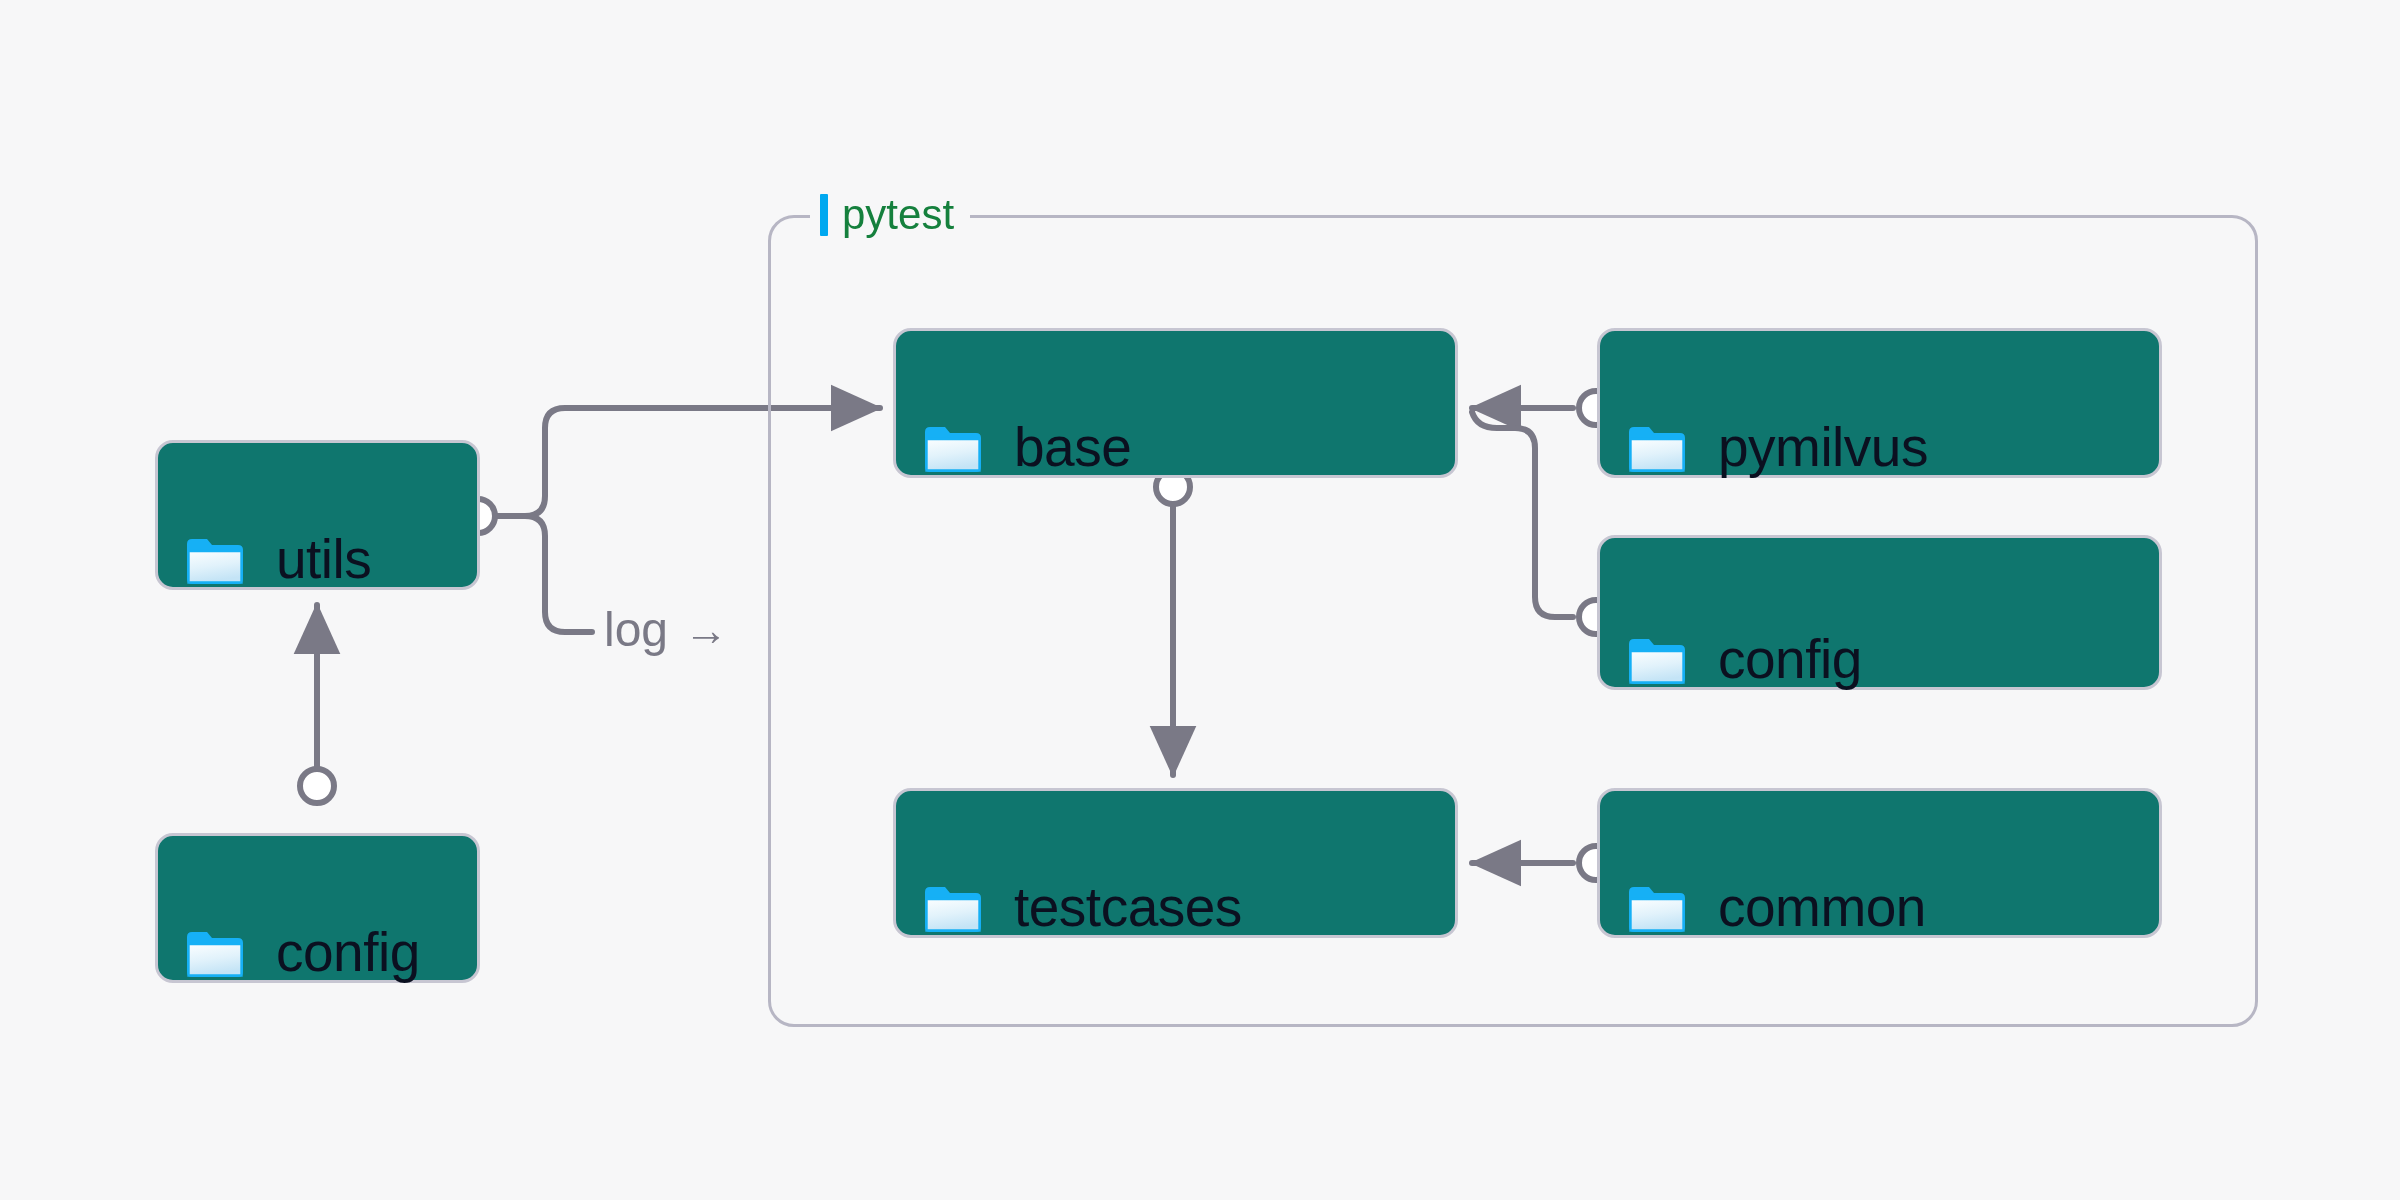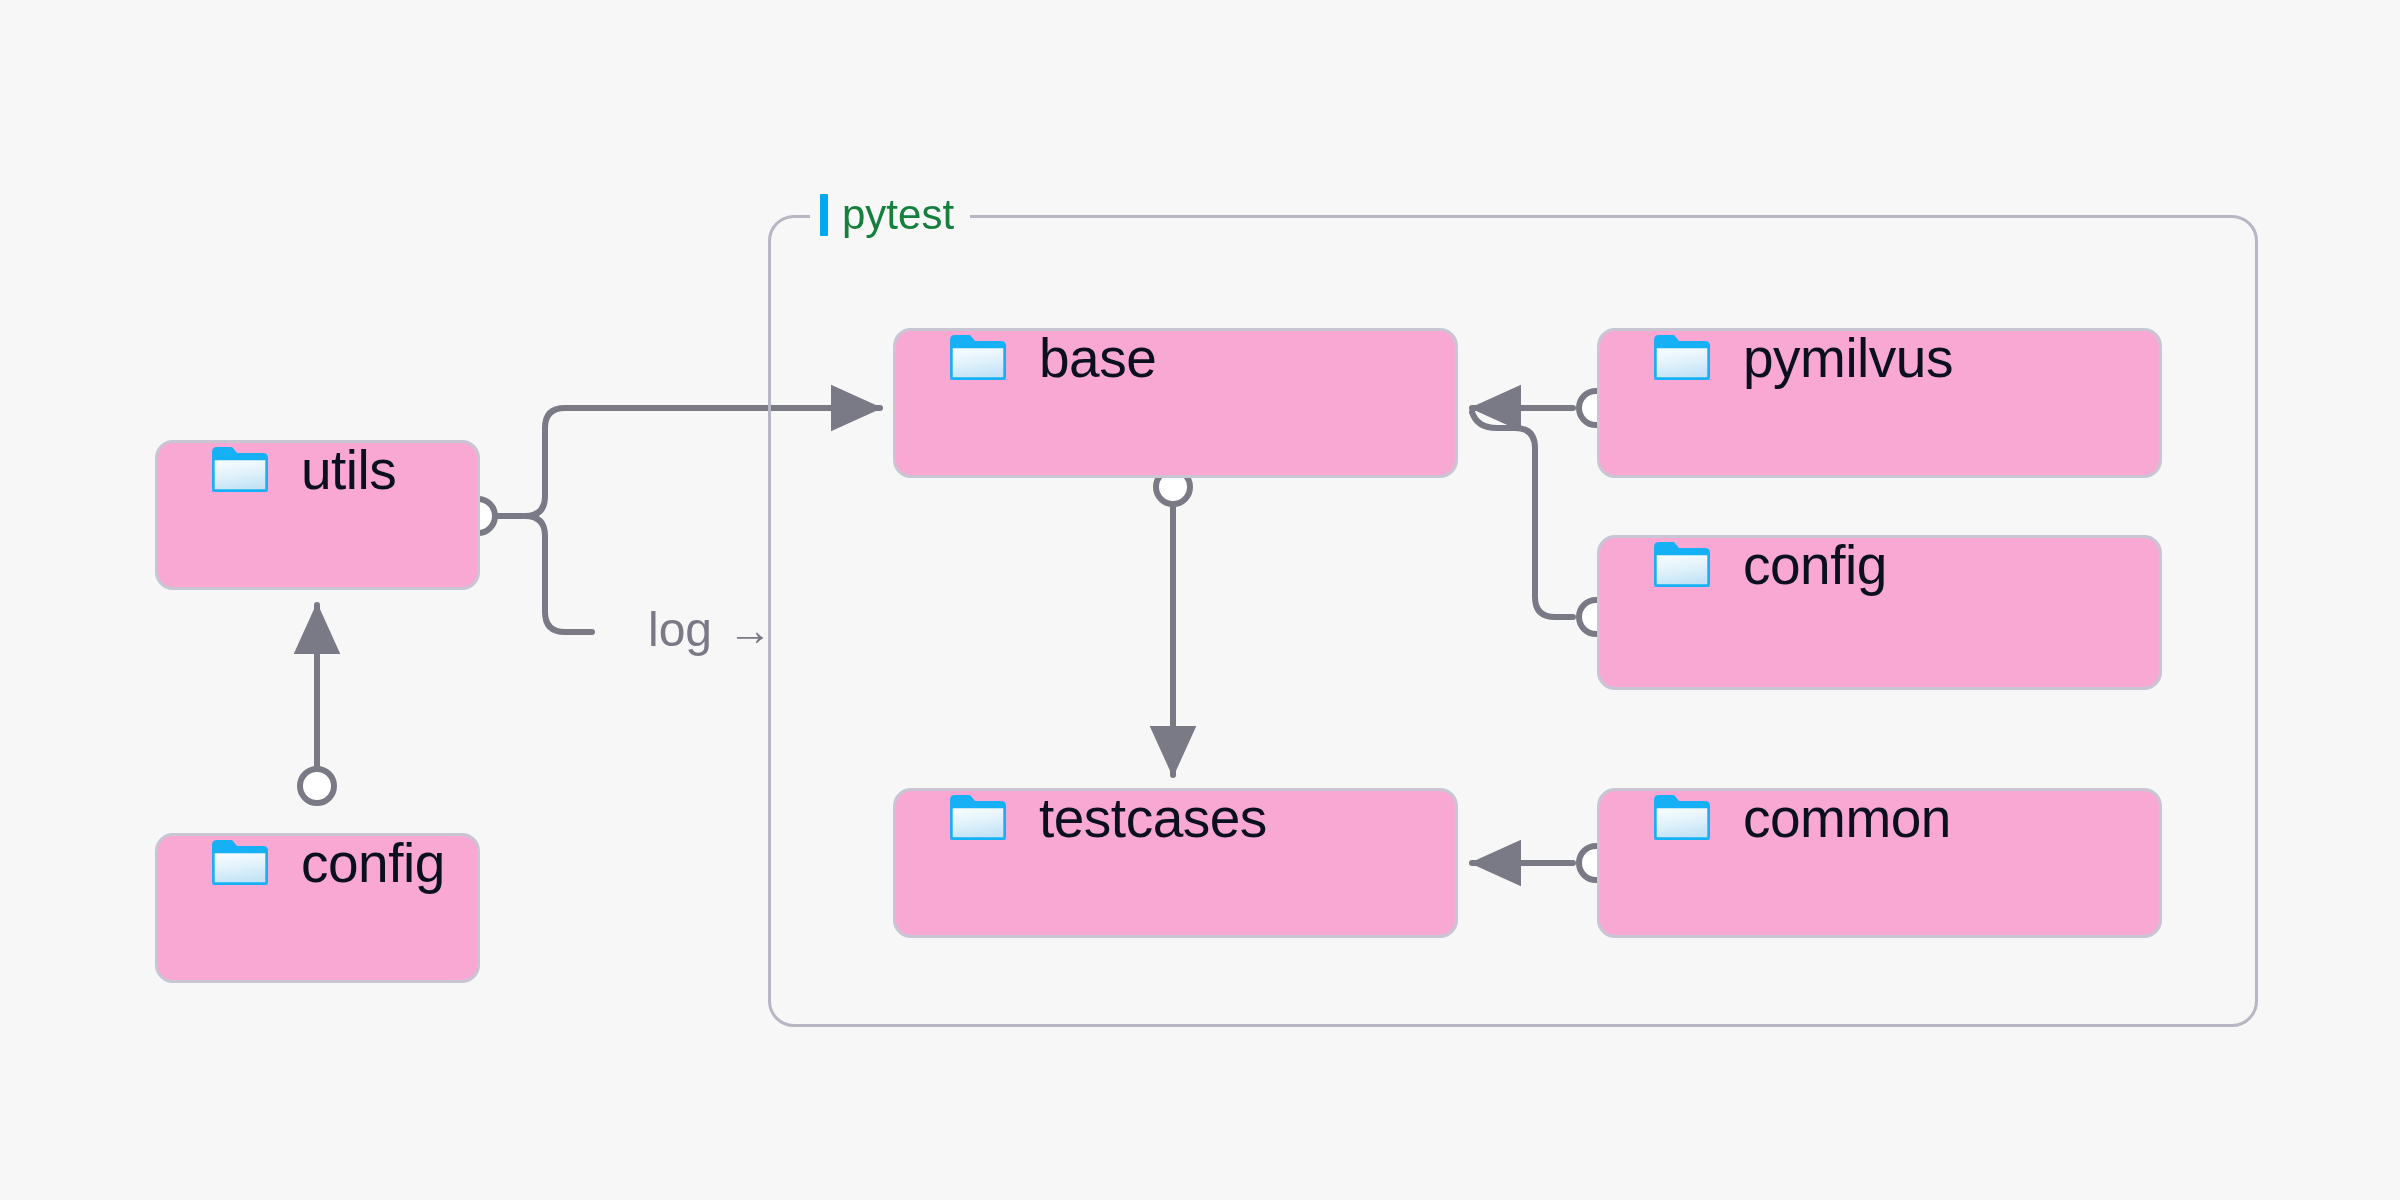--- a/index.html
+++ b/index.html
@@ -51,27 +51,27 @@
     font-size: 42px;
     color: #15803d;
     line-height: 1;
     white-space: nowrap;
   }
 
   
   .node {
     position: absolute;
     box-sizing: border-box;
-    background: #f9a8d4;
+    background: #0f766e;
     border: 3px solid #c7c6d2;
     border-radius: 18px;
     display: flex;
-    align-items: flex-start;
+    align-items: flex-end;
     gap: 30px;
-    padding-left: 51px;
+    padding-left: 26px;
   }
   .node-label {
     font-size: 55px;
     color: #0b1020;
     line-height: 1;
     white-space: nowrap;
     letter-spacing: -0.5px;
   }
 
   
@@ -212,18 +212,18 @@
   </div>
 
   <div class="node" style="left:1597px; top:788px; width:565px; height:150px;">
     <svg class="folder-icon" viewBox="0 0 62 52">
       <path d="M3 9 Q3 4 8 4 L23 4 L28 10 L54 10 Q59 10 59 15 L59 44 Q59 49 54 49 L8 49 Q3 49 3 44 Z" fill="#16b0f5"></path>
       <path d="M4.5 16 L57.5 16 L57.5 47.5 L4.5 47.5 Z" fill="url(#folderGrad)" stroke="#16b0f5" stroke-width="2.4"></path>
     </svg>
     <span class="node-label">common</span>
   </div>
 
-  <div class="edge-label" style="left:604px; top:606px;margin-left:44px;">
+  <div class="edge-label" style="left:604px; top:606px;">
     <span>log</span>
     <span class="arrow-glyph">→</span>
   </div>
 
 </div>
 
 </body></html>

